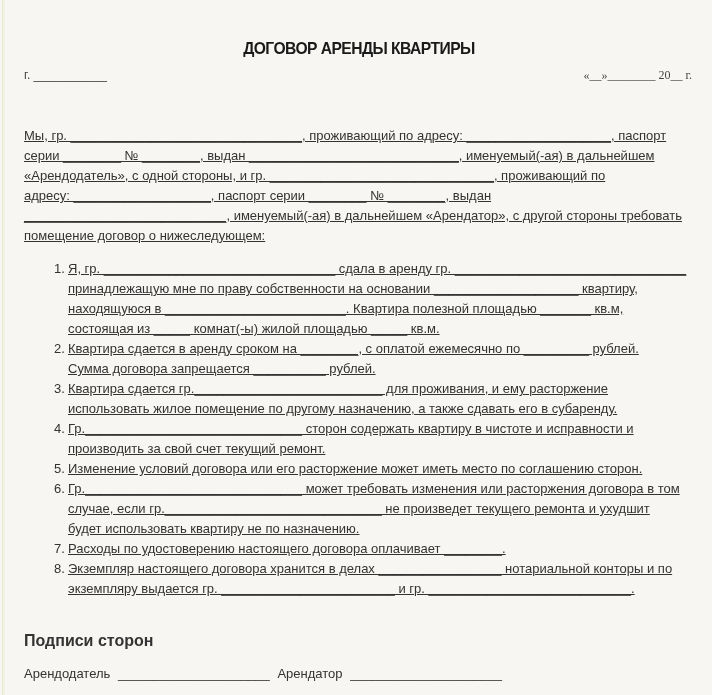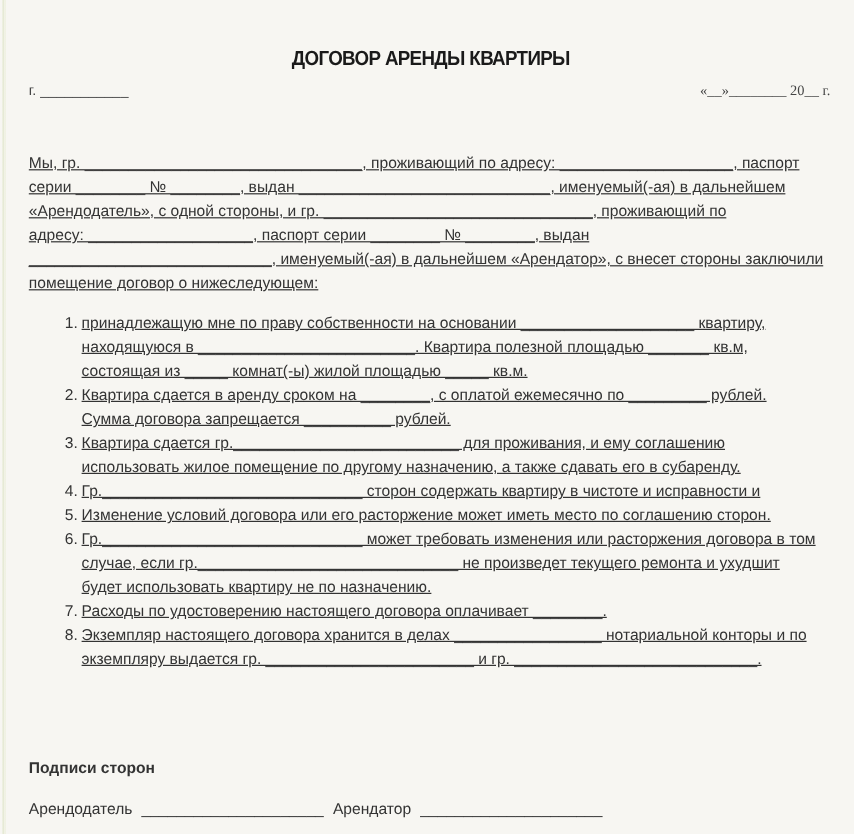--- a/index.html
+++ b/index.html
@@ -79,21 +79,21 @@
     .item .num {
       position: absolute;
       left: 0;
       top: 0;
     }
     .sig-heading {
       position: absolute;
       top: 632px;
       left: 0;
       font-weight: bold;
-      font-size: 13px;
+      font-size: 16px;
       color: #333;
     }
     .sig-row {
       position: absolute;
       top: 666px;
       left: 0;
       white-space: nowrap;
     }
   </style>
 </head>
@@ -107,44 +107,46 @@
   <div class="meta-row">
     <span class="meta-left">г. ___________</span>
     <span class="meta-right">«__»________ 20__ г.</span>
   </div>
 
   <div class="preamble">
     <div class="line">Мы, гр. ________________________________, проживающий по адресу: ____________________, паспорт</div>
     <div class="line">серии ________ № ________, выдан _____________________________, именуемый(-ая) в дальнейшем</div>
     <div class="line">«Арендодатель», с одной стороны, и гр. _______________________________, проживающий по</div>
     <div class="line">адресу: ___________________, паспорт серии ________ № ________, выдан</div>
-    <div class="line">____________________________, именуемый(-ая) в дальнейшем «Арендатор», с внесет стороны заключили</div>
+    <div class="line">____________________________, именуемый(-ая) в дальнейшем «Арендатор», с другой стороны требовать</div>
     <div class="line">помещение договор о нижеследующем:</div>
   </div>
 
   <div class="list">
     <div class="item">
       <span class="num">1.</span>
+      <div class="line">Я, гр. ________________________________ сдала в аренду гр. ________________________________</div>
       <div class="line">принадлежащую мне по праву собственности на основании ____________________ квартиру,</div>
       <div class="line">находящуюся в _________________________. Квартира полезной площадью _______ кв.м,</div>
       <div class="line">состоящая из _____ комнат(-ы) жилой площадью _____ кв.м.</div>
     </div>
     <div class="item">
       <span class="num">2.</span>
       <div class="line">Квартира сдается в аренду сроком на ________, с оплатой ежемесячно по _________ рублей.</div>
       <div class="line">Сумма договора запрещается __________ рублей.</div>
     </div>
     <div class="item">
       <span class="num">3.</span>
-      <div class="line">Квартира сдается гр.__________________________ для проживания, и ему соглашению</div>
+      <div class="line">Квартира сдается гр.__________________________ для проживания, и ему расторжение</div>
       <div class="line">использовать жилое помещение по другому назначению, а также сдавать его в субаренду.</div>
     </div>
     <div class="item">
       <span class="num">4.</span>
       <div class="line">Гр.______________________________ сторон содержать квартиру в чистоте и исправности и</div>
+      <div class="line">производить за свой счет текущий ремонт.</div>
     </div>
     <div class="item">
       <span class="num">5.</span>
       <div class="line">Изменение условий договора или его расторжение может иметь место по соглашению сторон.</div>
     </div>
     <div class="item">
       <span class="num">6.</span>
       <div class="line">Гр.______________________________ может требовать изменения или расторжения договора в том</div>
       <div class="line">случае, если гр.______________________________ не произведет текущего ремонта и ухудшит</div>
       <div class="line">будет использовать квартиру не по назначению.</div>

